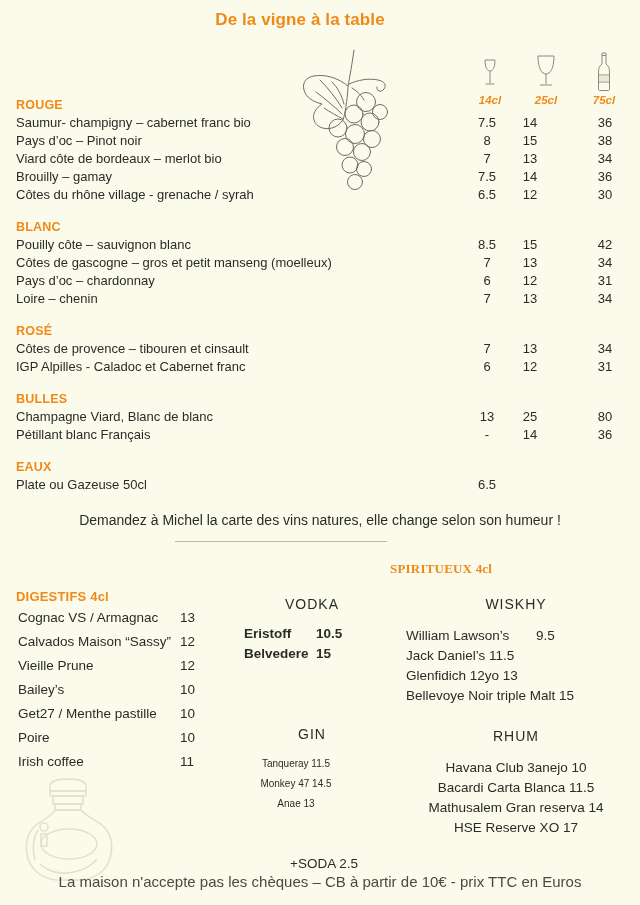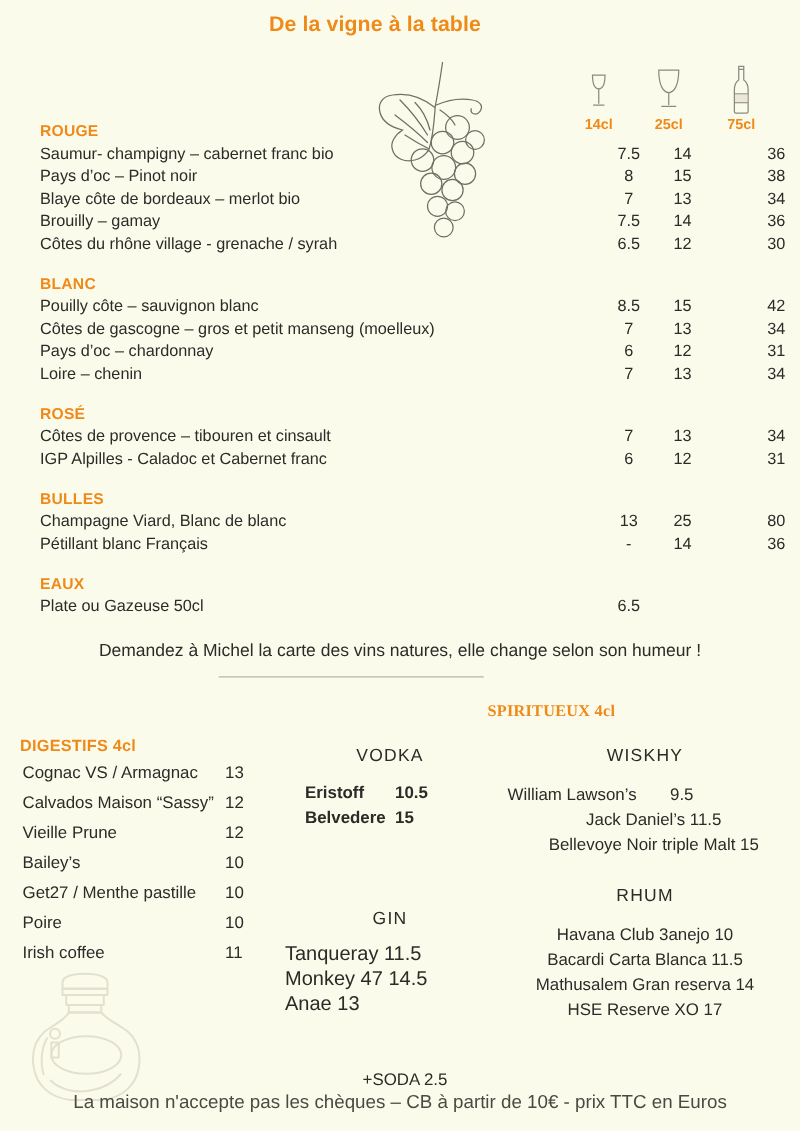--- a/index.html
+++ b/index.html
@@ -18,30 +18,30 @@
     text-align: center;
     font-size: 17px; font-weight: bold;
     color: #ef8a19;
     letter-spacing: .1px;
   }
 
   
   .grape { position: absolute; left: 292px; top: 42px; width: 120px; height: 160px; }
 
   
-  .measures { position: absolute; top: 46px; left: 435px; width: 185px; height: 60px; }
+  .measures { position: absolute; top: 46px; left: 446px; width: 185px; height: 60px; font-style: italic; }
   .meas { position: absolute; bottom: 0; text-align: center; }
   .meas .glyph { display: block; height: 40px; }
   .meas .cap { display: block; font-size: 11.5px; font-weight: bold; color: #ef8a19; margin-top: 2px; }
   .m14 { left: 14px;  width: 60px; }
   .m25 { left: 70px;  width: 60px; }
   .m75 { left: 128px; width: 60px; }
 
   
-  .winetable { position: absolute; left: 0; top: 96px; width: 640px; padding-left: 16px; }
+  .winetable { position: absolute; left: 0; top: 96px; width: 640px; }
   .sect-head {
     font-size: 12.5px; font-weight: bold; color: #ef8a19;
     padding-left: 16px; line-height: 18px;
     letter-spacing: .2px;
   }
   .wrow { position: relative; height: 18px; line-height: 18px; }
   .wname {
     position: absolute; left: 16px; top: 0;
     font-size: 13px; color: #2b2b28; white-space: nowrap;
   }
@@ -76,26 +76,26 @@
   .dprice { position: absolute; left: 180px; width: 40px; text-align: left; font-size: 13.5px; }
 
   
   .midcol { position: absolute; left: 228px; top: 596px; width: 168px; }
   .sub-title { text-align: center; font-size: 14px; letter-spacing: 1px; }
   .pairrow { position: relative; height: 20px; line-height: 20px; font-size: 13.5px; font-weight: bold; }
   .pairrow .nm { position: absolute; }
   .pairrow .pr { position: absolute; }
 
   .v-nm  { left: 16px; }  .v-pr  { left: 88px; }
-  .g-row { text-align: left; padding-right: 32px; font-size: 16px; height: 20px; line-height: 20px; }
+  .g-row { text-align: center; padding-right: 32px; font-size: 10px; height: 20px; line-height: 20px; }
   .soda  { text-align: center; font-size: 13.5px; padding-left: 24px; }
 
   
   .rightcol { position: absolute; left: 392px; top: 596px; width: 248px; }
-  .w-row { font-size: 13.5px; height: 20px; line-height: 20px; padding-left: 14px; text-align: center; }
+  .w-row { font-size: 13.5px; height: 20px; line-height: 20px; padding-left: 14px; }
   .w-first { position: relative; }
   .w-first .wnm { position: absolute; left: 14px; }
   .w-first .wpr { position: absolute; left: 144px; }
   .r-row { font-size: 13.5px; height: 20px; line-height: 20px; text-align: center; }
 
   
   .carafe { position: absolute; left: 22px; top: 772px; width: 110px; height: 120px; }
 
   
   .footer {
@@ -190,21 +190,21 @@
         <span class="wp p2">14</span>
         <span class="wp p3">36</span>
       </div>
       <div class="wrow">
         <span class="wname">Pays d’oc – Pinot noir</span>
         <span class="wp p1">8</span>
         <span class="wp p2">15</span>
         <span class="wp p3">38</span>
       </div>
       <div class="wrow">
-        <span class="wname">Blaye côte de bordeaux – merlot bio</span>
+        <span class="wname">Viard côte de bordeaux – merlot bio</span>
         <span class="wp p1">7</span>
         <span class="wp p2">13</span>
         <span class="wp p3">34</span>
       </div>
       <div class="wrow">
         <span class="wname">Brouilly – gamay</span>
         <span class="wp p1">7.5</span>
         <span class="wp p2">14</span>
         <span class="wp p3">36</span>
       </div>
@@ -355,20 +355,21 @@
   </div>
 
   <div class="rightcol">
     <div class="sub-title">WISKHY</div>
     <div style="height:14px"></div>
     <div class="w-row w-first">
       <span class="wnm">William Lawson’s</span>
       <span class="wpr">9.5</span>
     </div>
     <div class="w-row">Jack Daniel’s 11.5</div>
+    <div class="w-row">Glenfidich 12yo 13</div>
     <div class="w-row">Bellevoye Noir triple Malt 15</div>
 
     <div style="height:22px"></div>
     <div class="sub-title">RHUM</div>
     <div style="height:14px"></div>
     <div class="r-row">Havana Club 3anejo 10</div>
     <div class="r-row">Bacardi Carta Blanca 11.5</div>
     <div class="r-row">Mathusalem Gran reserva 14</div>
     <div class="r-row">HSE Reserve XO 17</div>
   </div>

